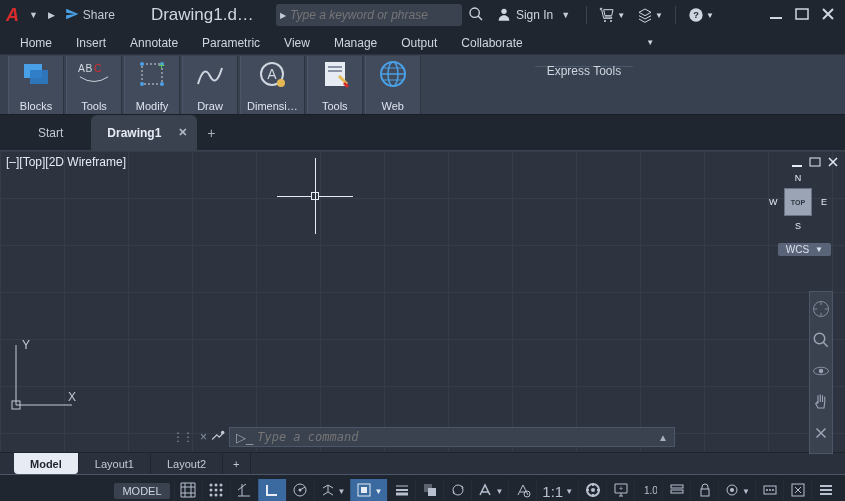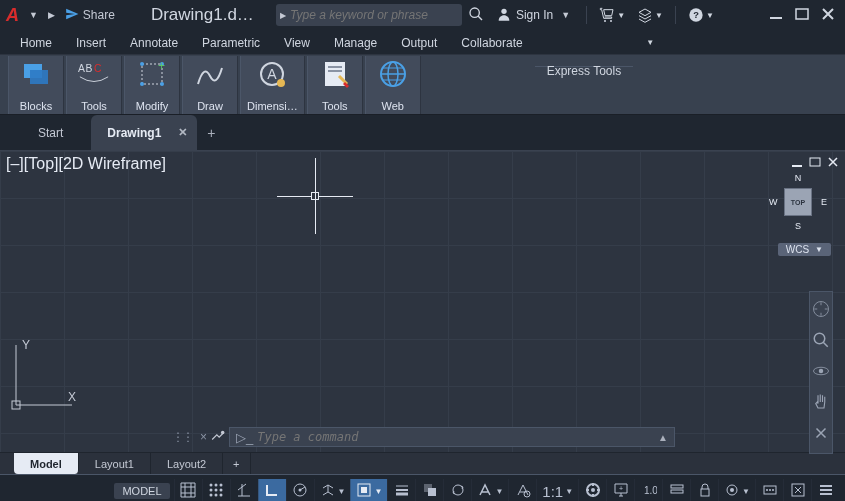--- a/index.html
+++ b/index.html
@@ -108,21 +108,21 @@
     position: relative; height: 302px;
     background-color: #2d3440;
     background-image:
       linear-gradient(#353d4a 1px, transparent 1px),
       linear-gradient(90deg, #353d4a 1px, transparent 1px);
     background-size: 64px 47px;
     border-top: 1px solid #3a4250;
   }
   .viewport-label {
     position: absolute; top: 4px; left: 6px;
-    color: #e6ebf4; font-size: 16px; font-family: Arial, sans-serif;
+    color: #e6ebf4; font-size: 12px; font-family: Arial, sans-serif;
   }
   .vp-ctrls { position: absolute; top: 4px; right: 6px; display: flex; gap: 6px; color: #e6ebf4; font-size: 14px;}
   .cursor {
     position: absolute; left: 315px; top: 45px; width: 1px; height: 1px;
   }
   .cursor::before, .cursor::after {
     content: ""; position: absolute; background: #e6ebf4;
   }
   .cursor::before { left: -38px; top: 0; width: 76px; height: 1px; }
   .cursor::after { top: -38px; left: 0; width: 1px; height: 76px; }

